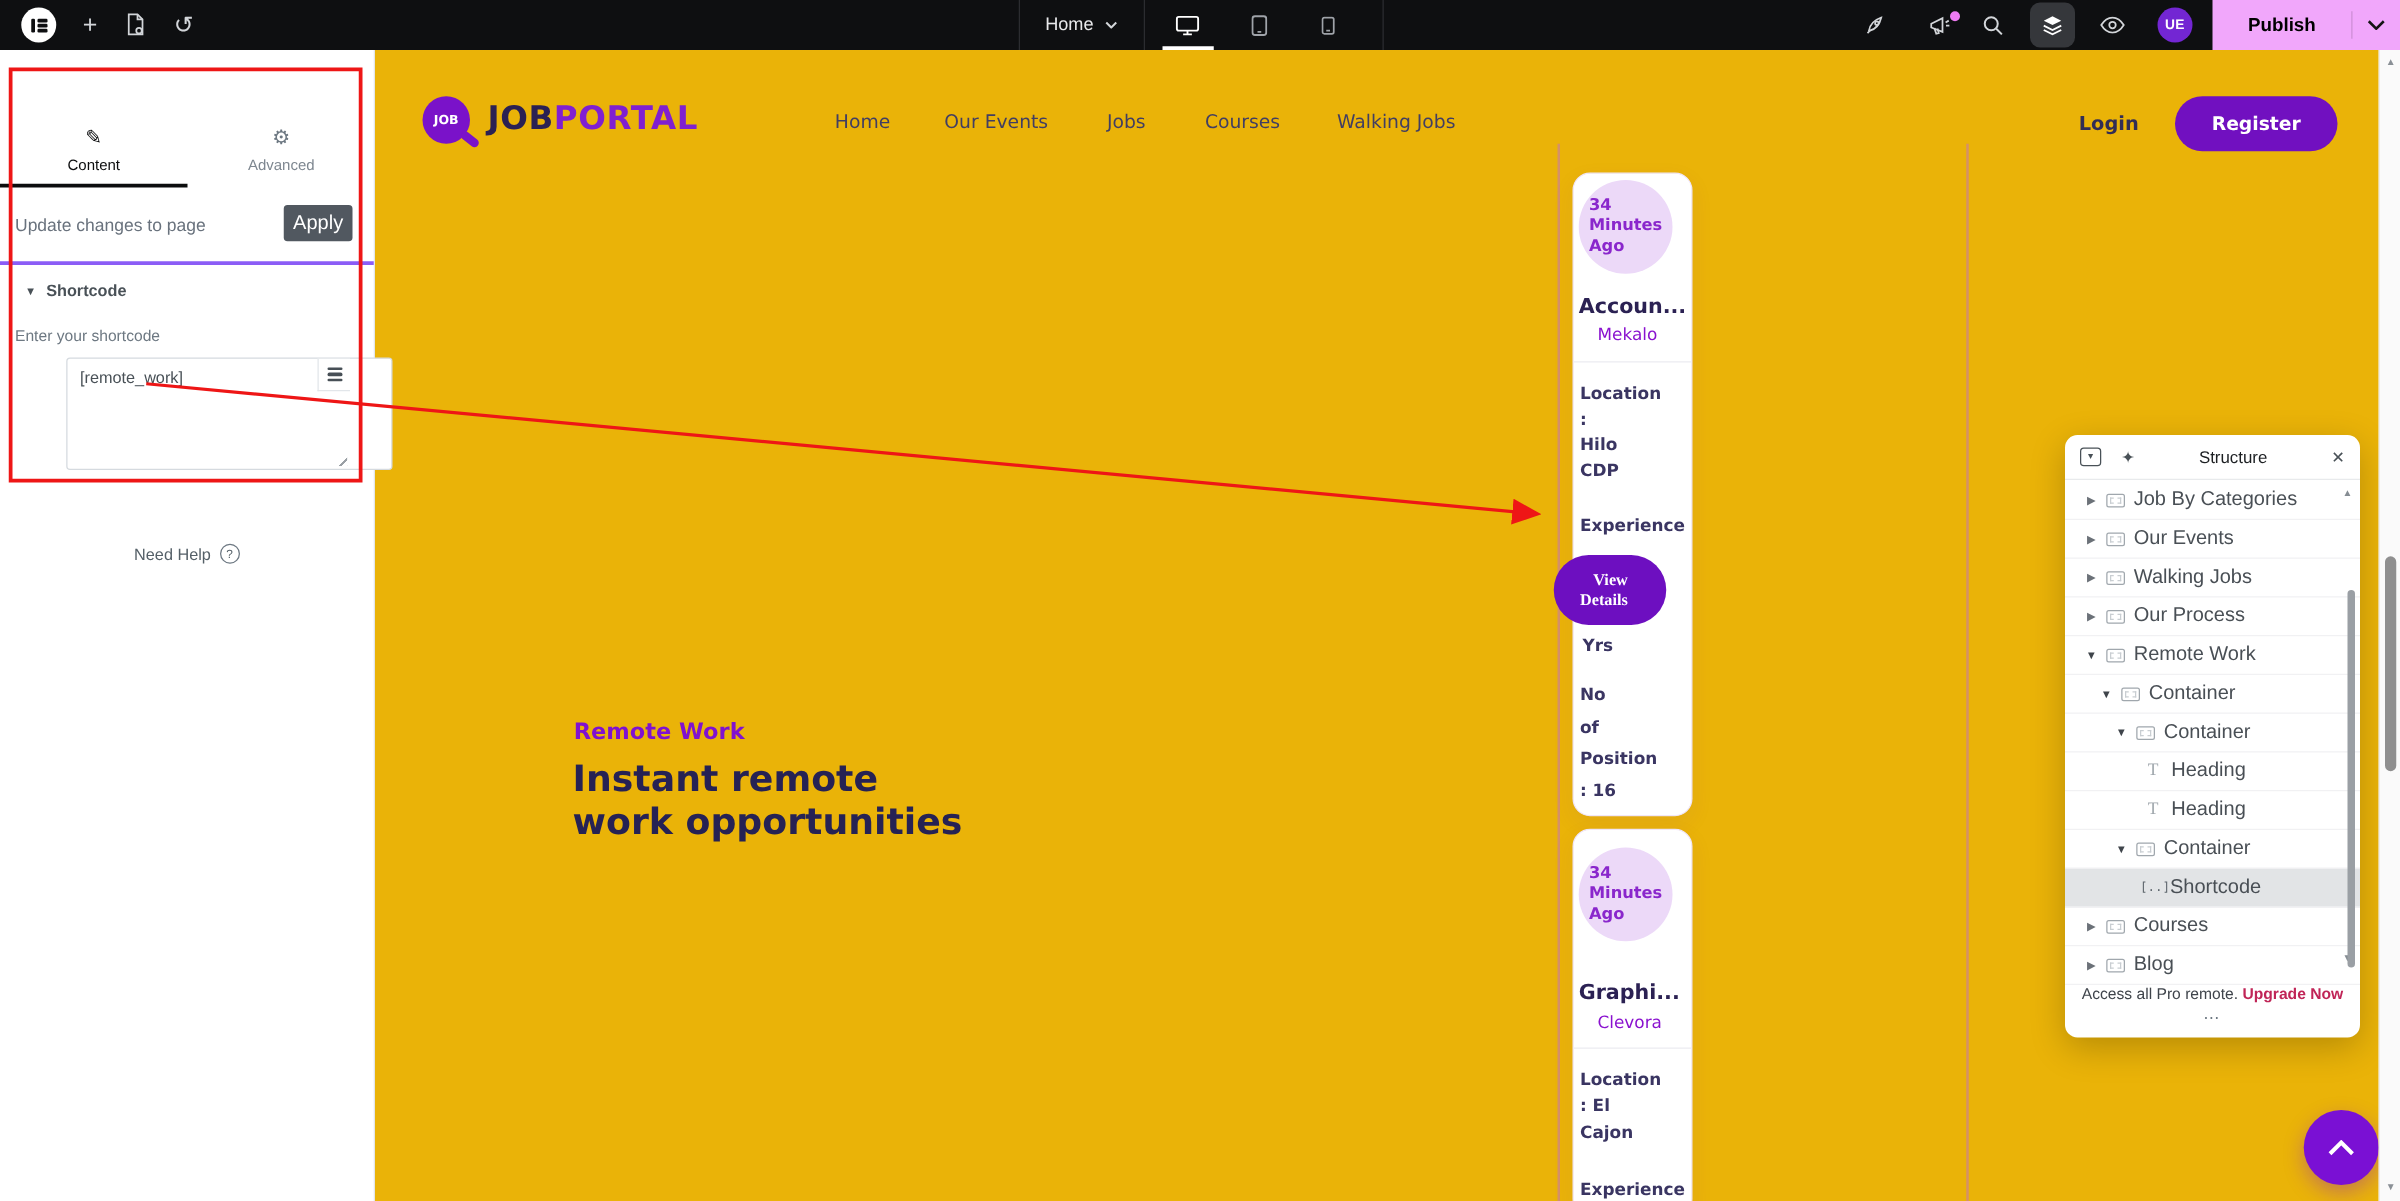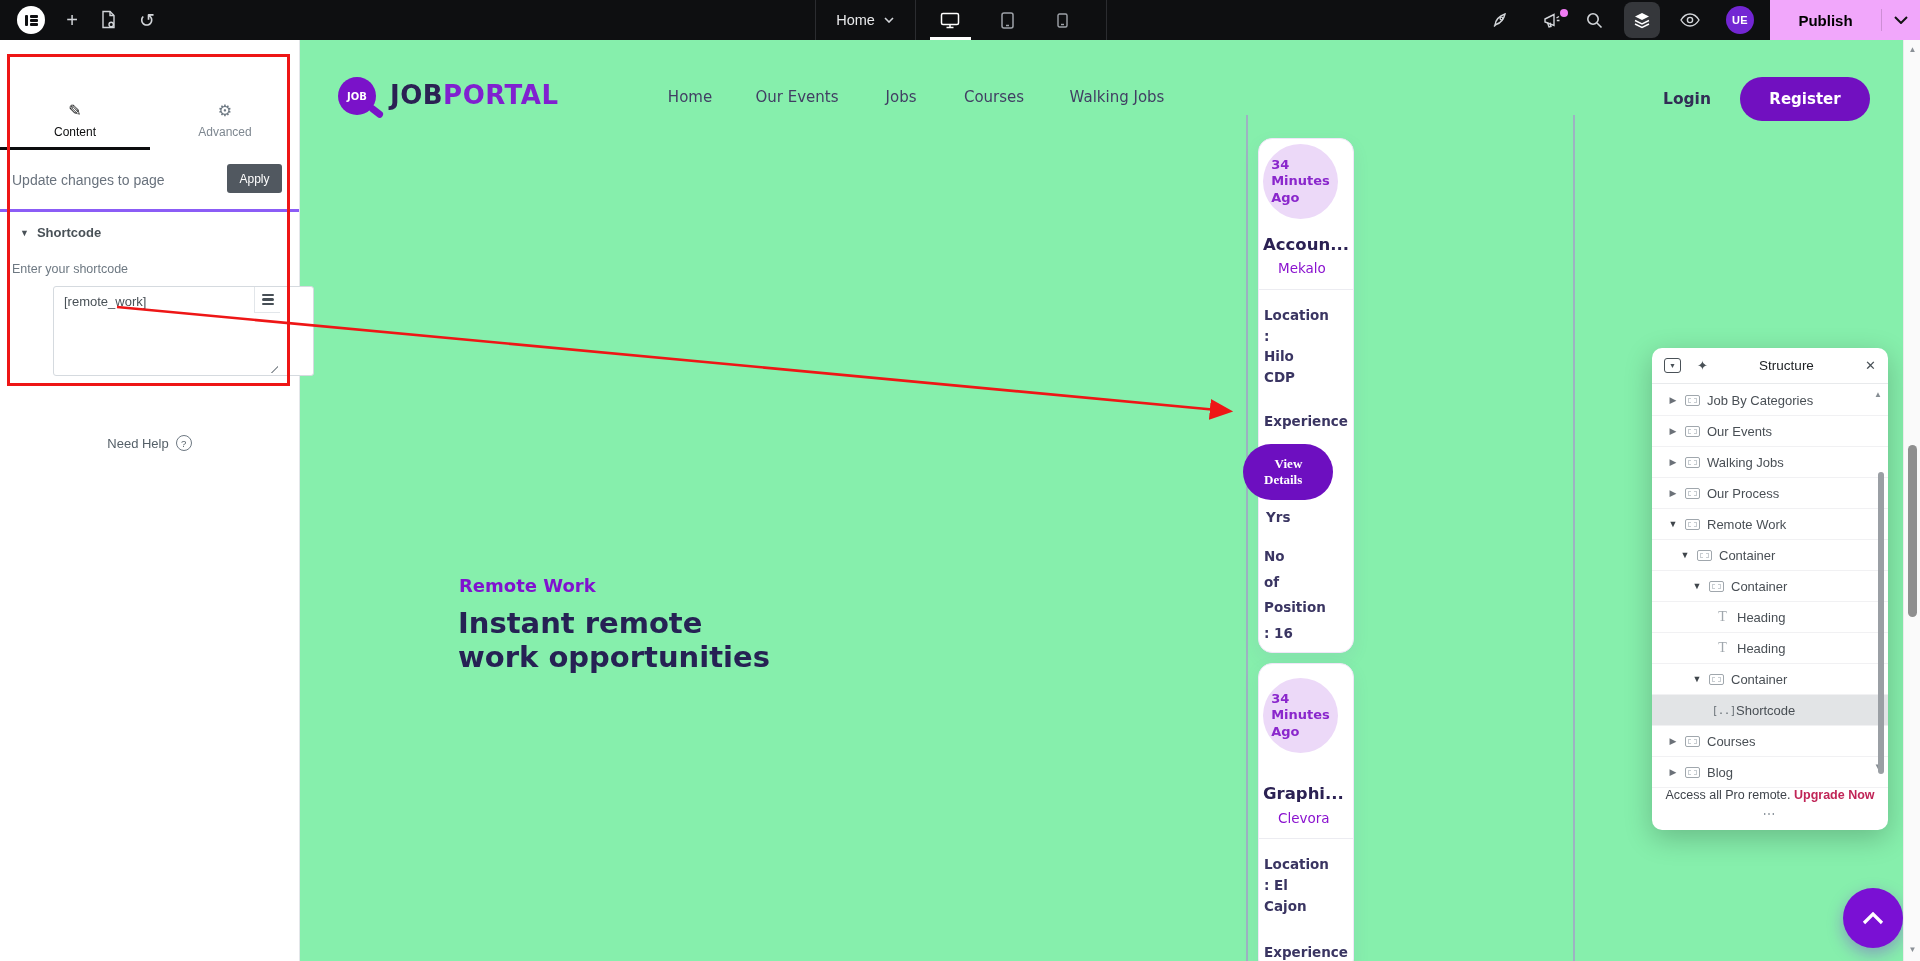--- a/index.html
+++ b/index.html
@@ -37,36 +37,36 @@
   
   #panel { position:absolute; left:0; top:40px; width:300px; height:921px; background:#fff; border-right:1px solid #e3e6e9; z-index:30; }
   #panel-title { position:absolute; left:0; top:0; width:100%; height:50px; display:flex; align-items:center; justify-content:center; font-size:15px; font-weight:700; color:#16191c; border-bottom:1px solid #e6e9ec; }
   .ptab { position:absolute; top:51px; width:150px; height:59px; display:flex; flex-direction:column; align-items:center; justify-content:center; gap:6px; cursor:pointer; font-size:12px; }
   #tab-content { left:0; color:#0c0d0e; }
   #tab-advanced { left:150px; color:#7e8790; }
   #tab-content .underline { position:absolute; left:0; bottom:0; width:150px; height:3px; background:#0c0d0e; }
   .ptab .ticon { font-size:16px; line-height:16px; }
   #row-update { position:absolute; left:0; top:110px; width:100%; height:62px; border-bottom:3px solid #8b5cf6; }
   #update-text { position:absolute; left:12px; top:22px; font-size:14px; color:#69727d; }
-  #apply-btn { position:absolute; right:17px; top:14px; width:55px; height:29px; background:#515860; color:#fff; font-size:12px; border:none; border-radius:3px; cursor:pointer; }
+  #apply-btn { position:absolute; right:17px; top:14px; width:55px; height:29px; background:#515860; color:#fff; font-size:16px; border:none; border-radius:3px; cursor:pointer; }
   #sec-head { position:absolute; left:20px; top:185px; display:flex; align-items:center; gap:8px; cursor:pointer; }
   #sec-caret { font-size:9px; color:#495157; }
   #sec-title { font-size:13px; font-weight:700; color:#495157; }
   #field-label { position:absolute; left:12px; top:222px; font-size:12.5px; color:#6d7882; }
   #shortcode-box { position:absolute; left:20px; top:246px; width:261px; height:90px; }
   #shortcode-input { width:100%; height:100%; border:1px solid #d5dadf; border-radius:3px; resize:none; font-family:"Liberation Sans",sans-serif; font-size:13px; color:#495157; padding:7px 10px; outline:none;margin-left:33px; }
   #dyn-btn { position:absolute; right:1px; top:1px; width:26px; height:26px; background:#fff; border-left:1px solid #e2e6ea; border-bottom:1px solid #e2e6ea; display:flex; flex-direction:column; align-items:center; justify-content:center; gap:2px; cursor:pointer; }
   #dyn-btn i { width:12px; height:2.6px; background:#474f56; border-radius:2px; }
   #resize-handle { position:absolute; right:3px; bottom:3px; width:10px; height:10px; clip-path:polygon(100% 0,100% 100%,0 100%); background:repeating-linear-gradient(135deg,#9aa0a5 0 1.5px,transparent 1.5px 4.5px); }
   #need-help { position:absolute; left:0; top:395px; width:100%; display:flex; align-items:center; justify-content:center; gap:7px; color:#556068; font-size:13px; cursor:pointer; }
   #help-circle { width:16px; height:16px; border:1.2px solid #6d7882; border-radius:50%; font-size:9.5px; display:flex; align-items:center; justify-content:center; }
   #collapse-tab { position:absolute; left:300px; top:447px; width:21px; height:44px; background:#fff; border:1px solid #e6e9ec; border-left:none; border-radius:0 10px 10px 0; box-shadow:2px 0 6px rgba(0,0,0,.06); display:flex; align-items:center; justify-content:center; color:#6d7882; font-size:12px; cursor:pointer; }
 
   
-  #canvas { position:absolute; left:300px; top:40px; width:1603px; height:921px; background:#86efac; overflow:hidden; }
+  #canvas { position:absolute; left:300px; top:40px; width:1603px; height:921px; background:#eab308; overflow:hidden; }
   #site-logo { position:absolute; left:38px; top:37px; width:260px; height:42px; cursor:pointer; }
   #logo-circle { position:absolute; left:0; top:0; width:38px; height:38px; border-radius:50%; background:#7a12c9; color:#fff; font-size:10px; font-weight:700; display:flex; align-items:center; justify-content:center; font-family:"DejaVu Sans",sans-serif; }
   #logo-handle { position:absolute; left:30px; top:31px; width:16px; height:7px; border-radius:4px; background:#7a12c9; transform:rotate(38deg); }
   #logo-word { position:absolute; left:52px; top:3px; font-family:"DejaVu Sans",sans-serif; font-size:26px; font-weight:800; letter-spacing:.5px; }
   #logo-word .p1 { color:#2b2153; }
   #logo-word .p2 { color:#8020d0; font-weight:600; }
   .nav-item { position:absolute; top:48px; transform:translateX(-50%); font-size:15px; color:#413e63; font-weight:500; cursor:pointer; font-family:"DejaVu Sans",sans-serif; }
   #search-pill { position:absolute; left:965px; top:38px; width:358px; height:43px; border-radius:22px; background:#fcf8ff; border:1px solid #ecdcf6; display:flex; align-items:center; }
   #search-input { flex:1; border:none; background:transparent; outline:none; margin-left:24px; font-size:15px; color:#55506b; font-family:"DejaVu Sans",sans-serif; }
   #search-input::placeholder { color:#8f8b9b; }
@@ -97,21 +97,21 @@
   #st-title { flex:1; text-align:center; font-size:13.5px; color:#1c1f22; }
   #st-close { margin-right:12px; font-size:13px; color:#495157; cursor:pointer; }
   #st-list { position:absolute; left:0; top:37px; width:100%; }
   .st-row { position:relative; height:31px; display:flex; align-items:center; border-bottom:1px solid #f1f1f3; cursor:pointer; }
   .st-row.sel { background:#e2e4e6; }
   .st-caret { width:14px; text-align:center; font-size:9px; color:#6b7178; flex:0 0 14px; }
   .st-caret.open { color:#3f454b; }
   .st-cicon { width:15px; height:11px; border:1px solid #a0a7ad; border-radius:2px; outline:1px dashed #c9ced2; outline-offset:-4px; margin:0 7px 0 5px; flex:0 0 15px; }
   .st-ticon { width:15px; margin:0 7px 0 5px; font-family:"Liberation Serif",serif; font-size:14px; color:#a0a7ad; text-align:center; flex:0 0 15px; line-height:14px; }
   .st-sicon { width:20px; margin:0 4px 0 2px; font-family:"DejaVu Sans Mono",monospace; font-size:10px; color:#60686f; text-align:center; flex:0 0 20px; }
-  .st-label { font-size:13px; color:#494f55; }
+  .st-label { font-size:16px; color:#494f55; }
   .lv0 { padding-left:14px; } .lv1 { padding-left:26px; } .lv2 { padding-left:38px; } .lv3 { padding-left:58px; }
   #st-scroll-up { position:absolute; left:222px; top:42px; font-size:8px; color:#868d93; }
   #st-scroll-down { position:absolute; left:222px; top:414px; font-size:8px; color:#868d93; }
   #st-thumb { position:absolute; left:226px; top:124px; width:6px; height:302px; border-radius:3px; background:#9a9fa4; }
   #st-footer { position:absolute; left:0; top:440px; width:100%; text-align:center; font-size:12.5px; color:#3f444b; }
   #st-upgrade { color:#c02557; font-weight:700; cursor:pointer; }
   #st-dots { position:absolute; left:0; top:458px; width:100%; text-align:center; color:#6d7882; font-size:13px; letter-spacing:2px; cursor:ns-resize; }
 
   
   #scrolltop { position:absolute; left:1843px; top:888px; width:60px; height:60px; border-radius:50%; background:#7a10d4; border:none; cursor:pointer; box-shadow:0 6px 16px rgba(122,16,212,.35); display:flex; align-items:center; justify-content:center; z-index:20; }

